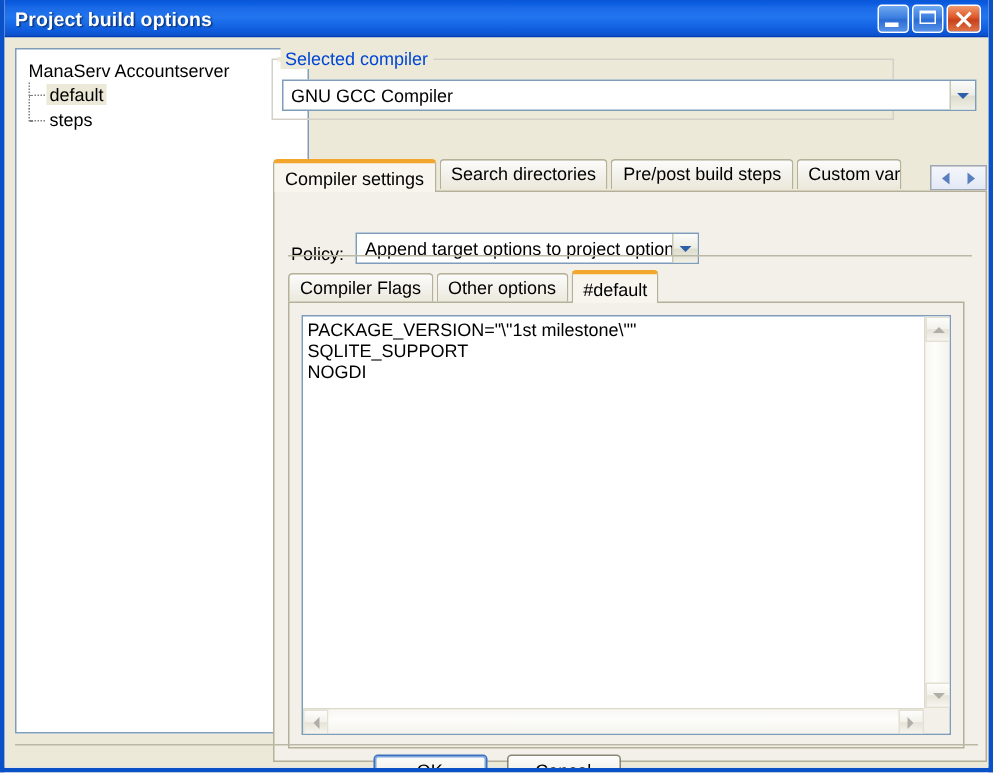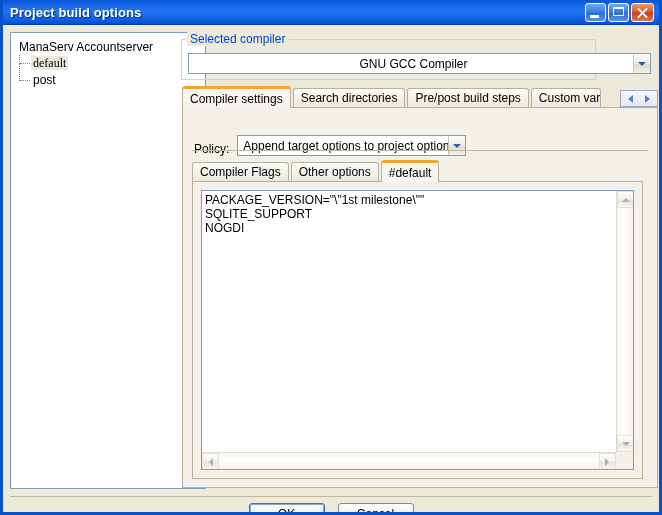--- a/index.html
+++ b/index.html
@@ -154,21 +154,20 @@
   }
   .tree-child.notlast .dots .vline {
     position: absolute;
     left: 0; top: 8px;
     width: 1px; height: 10px;
     border-left: 1px dotted #808080;
   }
   .tree-label { padding: 0 2px; }
   .tree-label.selected {
     background: #ECE9D8;
-    font-family: Liberation Serif, serif;
   }
 
   
   .right-pane {
     position: absolute;
     left: 178px;
     top: 7px;
     width: 477px;
     height: 457px;
   }
@@ -239,36 +238,36 @@
     border-left: 4px solid transparent;
     border-right: 4px solid transparent;
     border-top: 4px solid #2B5FAA;
   }
 
   #compiler-combo {
     left: 7px;
     top: 21px;
     width: 463px;
     height: 21px;
-    text-align: center;
   }
 
   
   .notebook {
     position: absolute;
     left: 1px;
     top: 54px;
     width: 476px;
     height: 403px;
   }
   .tabstrip {
     position: relative;
     height: 22px;
     display: flex;
-    align-items: flex-end;
+    align-items: flex-start;
+    margin-top: 20px;
   }
   .tab {
     position: relative;
     height: 20px;
     line-height: 19px;
     padding: 0 7px;
     margin-right: 2px;
     font-size: 12px;
     background: linear-gradient(to bottom, #FCFCFB 0%, #F3F2EC 45%, #EBE8DB 100%);
     border: 1px solid #B5B09A;
@@ -537,21 +536,21 @@
         <span>ManaServ Accountserver</span>
       </div>
       <div class="tree-child notlast">
         <span class="dots">
             <span class="vline"></span>
           </span>
         <span class="tree-label selected">default</span>
       </div>
       <div class="tree-child last">
         <span class="dots"></span>
-        <span class="tree-label">post</span>
+        <span class="tree-label">steps</span>
       </div>
     </div>
 
     <div class="right-pane">
 
       <div class="groupbox">
         <div class="gb-frame"></div>
         <div class="gb-mask"></div>
         <div class="gb-title">Selected compiler</div>
         <div class="combo" id="compiler-combo">

